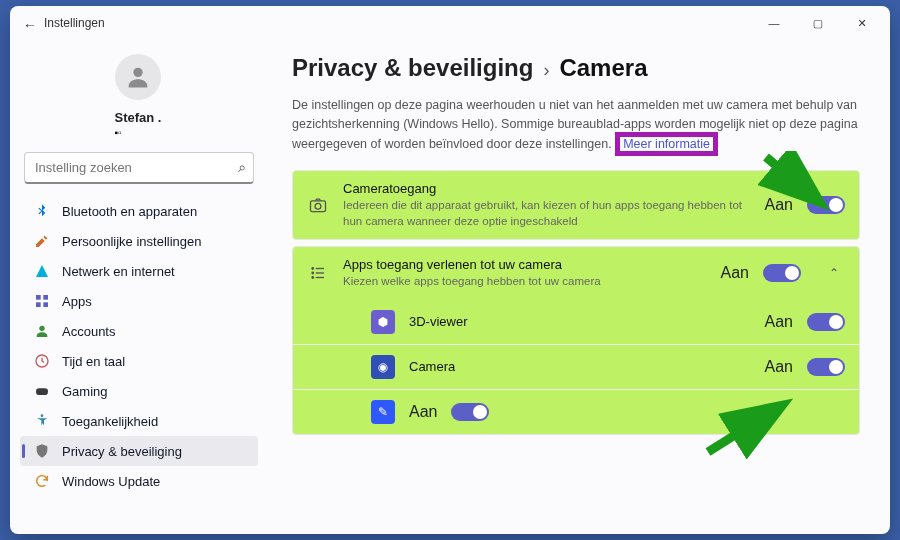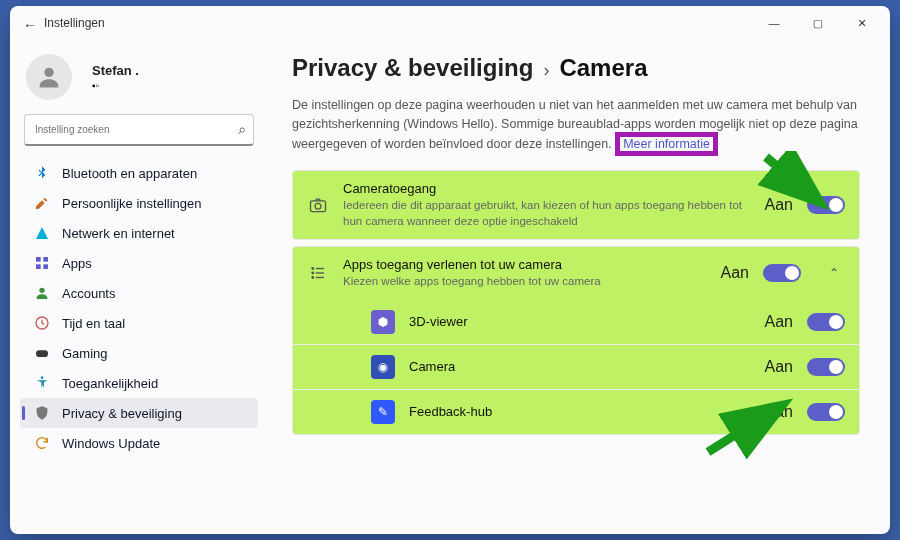--- a/index.html
+++ b/index.html
@@ -4,27 +4,27 @@
 <style>
   * { box-sizing: border-box; margin: 0; padding: 0; font-family: "Segoe UI", sans-serif; }
   body { background: #3b5fa8; width: 900px; height: 540px; overflow: hidden; position: relative; }
   .window { position: absolute; top: 6px; left: 10px; right: 10px; bottom: 6px; background: #fbfbfd; border-radius: 8px; box-shadow: 0 8px 24px rgba(0,0,0,0.3); display: flex; flex-direction: column; overflow: hidden; }
   .titlebar { height: 34px; display: flex; align-items: center; padding: 0 6px; font-size: 12px; color: #333; }
   .titlebar .back { width: 28px; text-align: center; cursor: pointer; font-size: 14px; }
   .titlebar .winbtns { margin-left: auto; display: flex; gap: 0; }
   .titlebar .winbtns span { width: 44px; height: 30px; display: flex; align-items: center; justify-content: center; cursor: pointer; font-size: 11px; }
   .body { flex: 1; display: flex; min-height: 0; }
   .sidebar { width: 256px; padding: 4px 6px 0 8px; display: flex; flex-direction: column; overflow: hidden; }
-  .user { display: flex; align-items: center; padding: 10px 10px 14px 8px; gap: 20px; }
+  .user { display: flex; align-items: center; padding: 10px 10px 14px 8px; gap: 10px; flex-direction: column; }
   .avatar { width: 46px; height: 46px; border-radius: 50%; background: #e6e6e8; display: flex; align-items: center; justify-content: center; }
   .avatar svg { width: 28px; height: 28px; fill: #8b8b8e; }
   .uname { font-size: 13px; font-weight: 600; color: #222; }
   .battery { font-size: 10px; margin-top: 2px; }
   .search { margin: 0 6px 8px 6px; position: relative; }
-  .search input { width: 100%; height: 32px; border: 1px solid #ccc; border-radius: 4px; padding: 0 30px 0 10px; font-size: 10px; background: #fff; border-bottom: 2px solid #888; }
+  .search input { width: 100%; height: 32px; border: 1px solid #ccc; border-radius: 4px; padding: 0 30px 0 10px; font-size: 13px; background: #fff; border-bottom: 2px solid #888; }
   .search .sicon { position: absolute; right: 8px; top: 7px; font-size: 14px; color: #555; }
   .nav { flex: 1; overflow: auto; padding: 4px 2px; }
   .nav-item { display: flex; align-items: center; gap: 12px; padding: 7px 10px 7px 14px; border-radius: 4px; font-size: 13px; color: #0f172a; cursor: pointer; position: relative; }
   .nav-item.active { background: #eaeaee; }
   .nav-item.active::before { content:""; position:absolute; left:2px; top:8px; bottom:8px; width:3px; background:#5b5fc7; border-radius:2px; }
   .nav-item .navicon { width: 16px; height: 16px; display: inline-block; }
   .main { flex: 1; padding: 14px 30px 0 26px; overflow: auto; }
   .bc { display: flex; align-items: baseline; gap: 10px; margin-bottom: 14px; }
   .bc .parent { font-size: 24px; font-weight: 600; color: #222; }
   .bc .sep { font-size: 18px; color: #555; }
@@ -225,23 +225,20 @@
                 <div class="rtitle">Camera</div>
               </div>
     <span class="rstate">Aan</span>
     <div class="toggle on">
                 <span class="knob"></span>
               </div>
             </div>
             <div class="row subrow row-sep">
     <span class="ricon"></span>
     <span class="appicon" style="background:#2f58ff">✎</span>
-    <div class="rtext">
-                <div class="rtitle">Feedback-hub</div>
-              </div>
     <span class="rstate">Aan</span>
     <div class="toggle on">
                 <span class="knob"></span>
               </div>
             </div>
           </div>
       </div>
     </main>
   </div>
 

